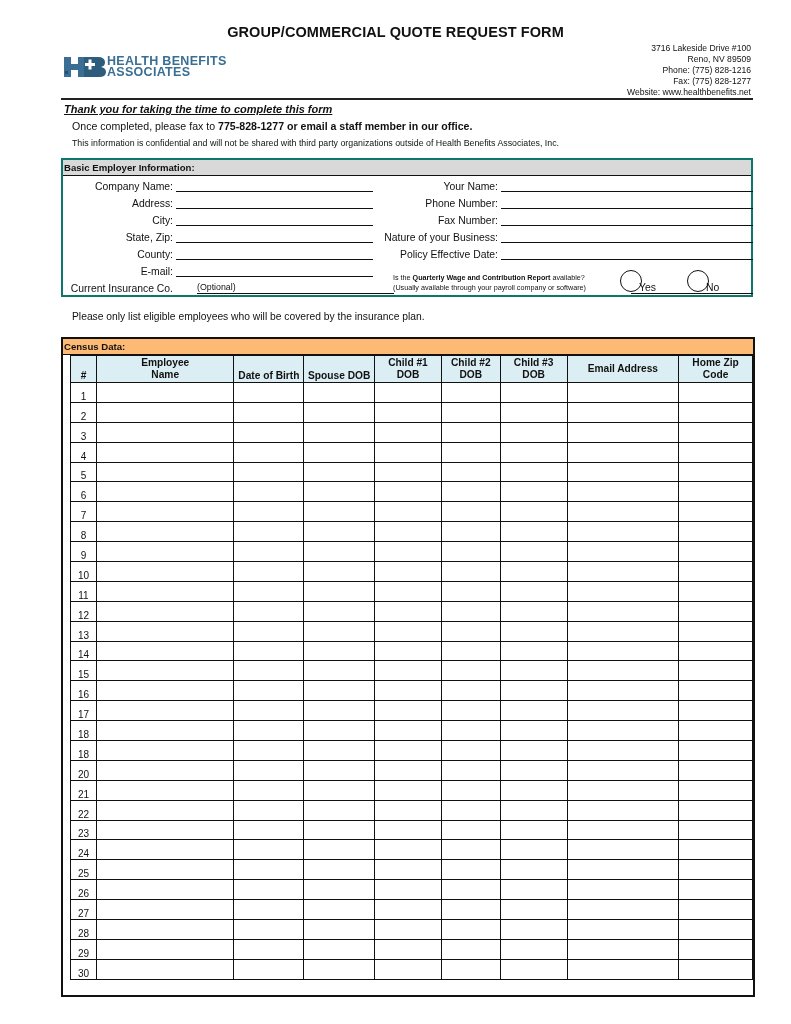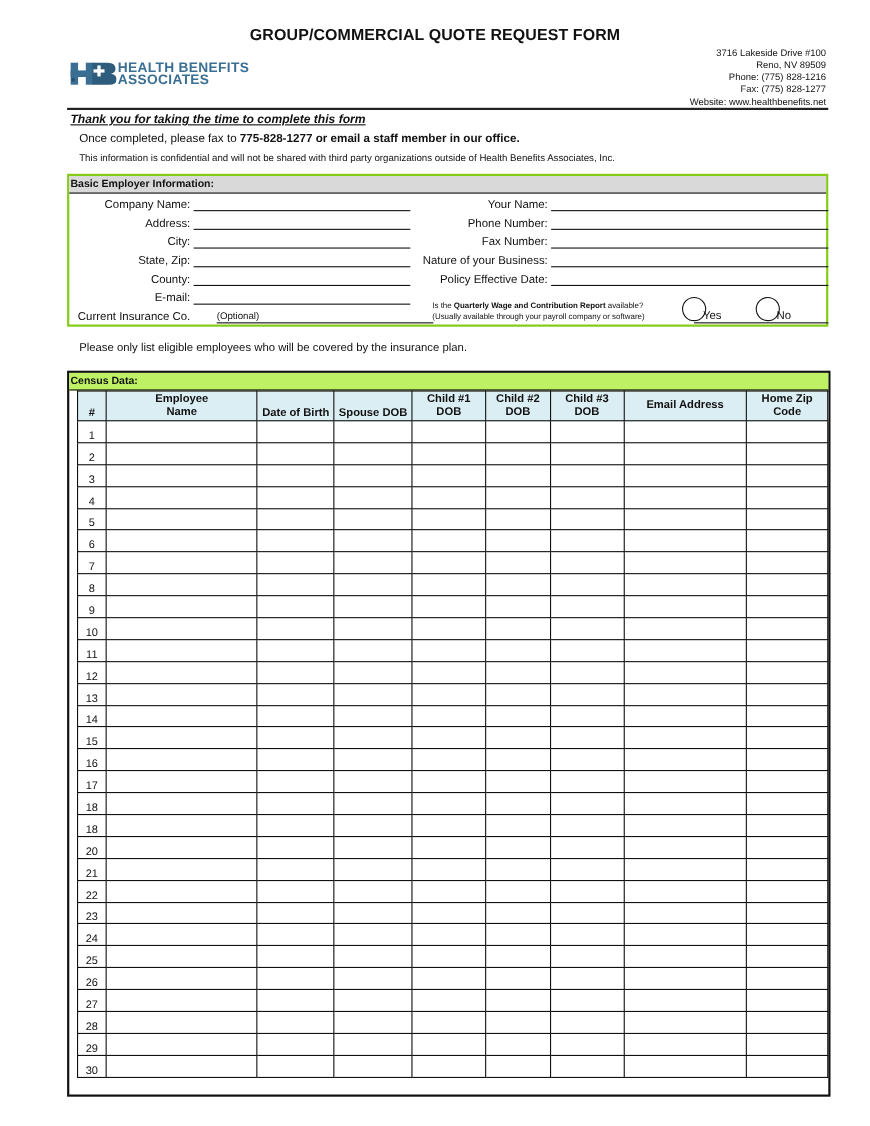--- a/index.html
+++ b/index.html
@@ -14,36 +14,36 @@
   .address { position: absolute; right: 40px; top: 43px; text-align: right; font-size: 8.6px; line-height: 11px; }
 
   .rule-top { position: absolute; left: 61px; top: 98px; width: 692px; height: 2px; background: #222; }
 
   .thanks { position: absolute; left: 64px; top: 103px; font-size: 11px; font-weight: bold; font-style: italic; text-decoration: underline; }
   .fax-line { position: absolute; left: 72px; top: 120px; font-size: 10.6px; }
   .fax-line b { font-weight: bold; }
   .confidential { position: absolute; left: 72px; top: 138px; font-size: 8.8px; }
 
   
-  .emp-box { position: absolute; left: 61px; top: 158px; width: 692px; height: 139px; border: 2px solid #84cc16; box-sizing: border-box; }
+  .emp-box { position: absolute; left: 61px; top: 158px; width: 692px; height: 139px; border: 2px solid #0f766e; box-sizing: border-box; }
   .emp-head { height: 15px; background: #d9d9d9; border-bottom: 1.5px solid #111; font-size: 9.6px; font-weight: bold; line-height: 15px; padding-left: 1px; }
   .field { position: absolute; font-size: 10.4px; display: flex; align-items: flex-end; }
   .field .lbl { text-align: right; white-space: nowrap; }
   .field .line { border-bottom: 1.3px solid #111; height: 12px; margin-left: 3px; font-size: 8.8px; line-height: 12px; }
 
   .qw { position: absolute; left: 330px; top: 113px; font-size: 7.2px; line-height: 10px; }
   .radio { position: absolute; top: 110px; width: 22px; height: 22px; border: 1.3px solid #111; border-radius: 50%; box-sizing: border-box; }
   .radio-lbl { position: absolute; top: 122px; font-size: 10.4px; }
   .yn-line { position: absolute; left: 568px; top: 133px; width: 122px; border-bottom: 1.3px solid #111; }
 
   .please { position: absolute; left: 72px; top: 311px; font-size: 10.3px; }
 
   
   .census-box { position: absolute; left: 61px; top: 337px; width: 694px; height: 660px; border: 2px solid #111; box-sizing: border-box; }
-  .census-head { height: 15px; background: #bef264; border-bottom: 1.5px solid #111; font-size: 9.6px; font-weight: bold; line-height: 15px; padding-left: 1px; }
+  .census-head { height: 15px; background: #fdba74; border-bottom: 1.5px solid #111; font-size: 9.6px; font-weight: bold; line-height: 15px; padding-left: 1px; }
   table.census { position: absolute; left: 7px; top: 16px; border-collapse: collapse; table-layout: fixed; }
   table.census th { background: #dbeef4; font-size: 10.2px; font-weight: bold; border: 1.3px solid #111; text-align: center; vertical-align: middle; line-height: 12px; padding: 0; height: 26px; }
   table.census th.hash { vertical-align: bottom; }
   table.census th.date-col, table.census th.spouse-col { vertical-align: bottom; }
   table.census td { border: 1.3px solid #111; height: 18.9px; padding: 0; font-size: 10px; }
   table.census td.num { text-align: center; vertical-align: bottom; }
 </style>
 </head>
 <body>
 

